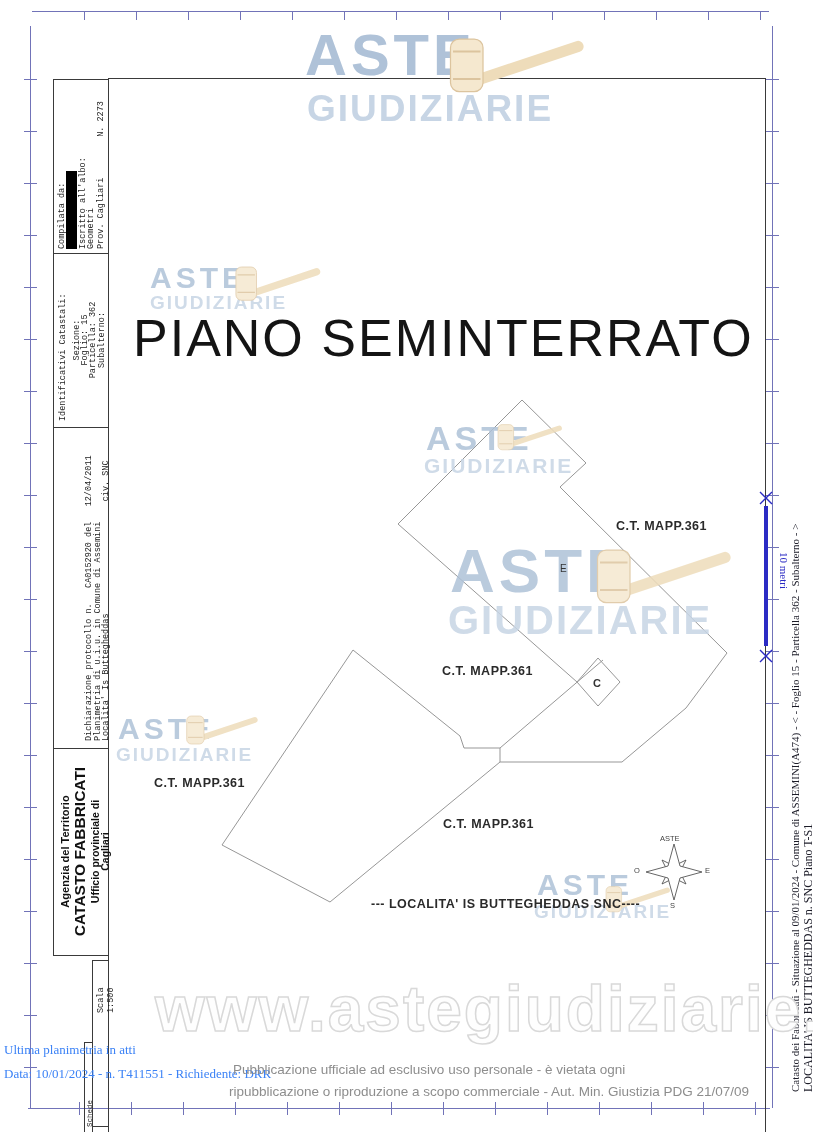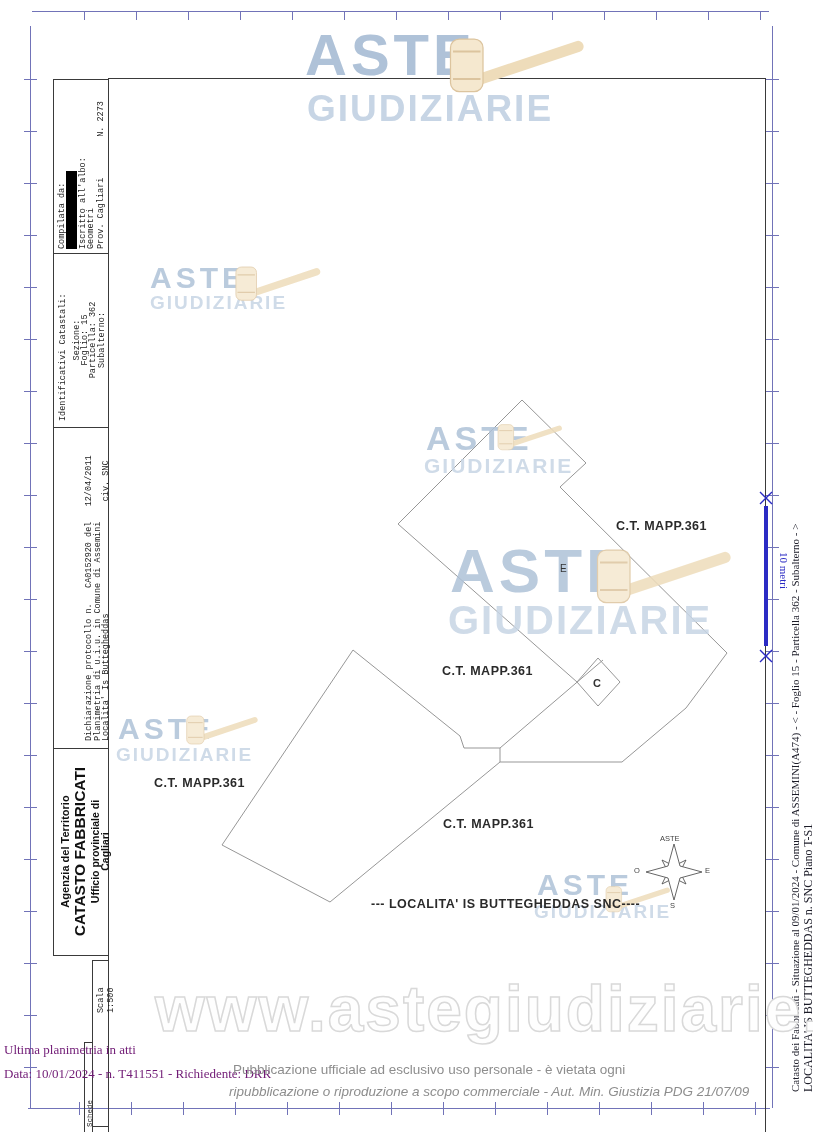--- a/index.html
+++ b/index.html
@@ -12,21 +12,21 @@
   .serif{font-family:"Liberation Serif",serif;}
   .pre{white-space:pre;}
   .line{background:#3a3a3a;}
   .blueline{background:#7173b8;}
   .tickh{background:repeating-linear-gradient(to right,transparent 0 51px,#7173b8 51px 52px);}
   .tickv{background:repeating-linear-gradient(to bottom,transparent 0 51px,#7173b8 51px 52px);}
   .brand-a{color:#afc2d8;font-weight:bold;letter-spacing:4px;line-height:1;}
   .brand-g{color:#c7d5e5;font-weight:bold;letter-spacing:2px;line-height:1;}
   .wm{opacity:0.85;}
   .maplabel{font-size:12.5px;font-weight:bold;color:#2a2a2a;letter-spacing:0.5px;}
-  .footer-black{font-size:13px;color:#701a75;}
+  .footer-black{font-size:13px;color:#3b82f6;}
   .disclaimer{font-size:13.5px;color:#8d8d8d;}
   .boxhead{font-weight:bold;color:#111;}
   #www{font-size:64px;font-weight:bold;letter-spacing:2px;color:#fefefe;
        -webkit-text-stroke:1.5px #d9d9d9;}
   svg{display:block;}
 </style>
 </head>
 <body>
 
 <div id="page">
@@ -148,20 +148,21 @@
   </div>
 
   <div class="abs wm" style="left:0;top:0;">
     <div class="abs brand-a" style="left:537px;top:870px;font-size:30px;">ASTE</div>
     <div class="abs brand-g" style="left:534px;top:902px;font-size:19px;">GIUDIZIARIE</div>
     <svg class="abs" style="left:600px;top:883px;" width="72" height="36" viewBox="0 0 120 60">
         <use href="#gavel"></use>
       </svg>
   </div>
 
+  <div class="abs" style="left:133px;top:308px;font-size:52px;letter-spacing:2px;color:#141414;">PIANO SEMINTERRATO</div>
 
   <div class="abs maplabel" style="left:616px;top:519px;">C.T. MAPP.361</div>
   <div class="abs maplabel" style="left:442px;top:664px;">C.T. MAPP.361</div>
   <div class="abs maplabel" style="left:443px;top:817px;">C.T. MAPP.361</div>
   <div class="abs maplabel" style="left:154px;top:776px;">C.T. MAPP.361</div>
   <div class="abs" style="left:560px;top:563px;font-size:10px;color:#333;">E</div>
   <div class="abs" style="left:593px;top:677px;font-size:11px;font-weight:bold;color:#333;">C</div>
   <div class="abs maplabel" style="left:371px;top:897px;">--- LOCALITA' IS BUTTEGHEDDAS SNC----</div>
 
   <div class="abs" style="left:660px;top:834px;font-size:7.5px;color:#444;">ASTE</div>
@@ -173,15 +174,15 @@
 
   <div class="abs rotccw serif" style="left:789px;top:1092px;width:690px;font-size:11px;color:#1c1c28;">Catasto dei Fabbricati - Situazione al 09/01/2024 - Comune di ASSEMINI(A474) - &lt; - Foglio 15 - Particella 362 - Subalterno - &gt;</div>
   <div class="abs rotccw serif" style="left:801px;top:1092px;width:382px;font-size:12px;color:#1c1c28;">LOCALITA' IS BUTTEGHEDDAS n. SNC Piano T-S1</div>
 
   <div id="www" class="abs" style="left:155px;top:972px;">www.astegiudiziarie.it</div>
 
   <div class="abs serif footer-black" style="left:4px;top:1042px;">Ultima planimetria in atti</div>
   <div class="abs serif footer-black" style="left:4px;top:1066px;">Data: 10/01/2024 - n. T411551 - Richiedente: DRR</div>
 
   <div class="abs disclaimer" style="left:233px;top:1062px;">Pubblicazione ufficiale ad esclusivo uso personale - è vietata ogni</div>
-  <div class="abs disclaimer" style="left:229px;top:1084px;font-style:italic;">ripubblicazione o riproduzione a scopo commerciale - Aut. Min. Giustizia PDG 21/07/09</div>
+  <div class="abs disclaimer" style="left:229px;top:1084px;">ripubblicazione o riproduzione a scopo commerciale - Aut. Min. Giustizia PDG 21/07/09</div>
 
 </div>
 
 </body></html>

